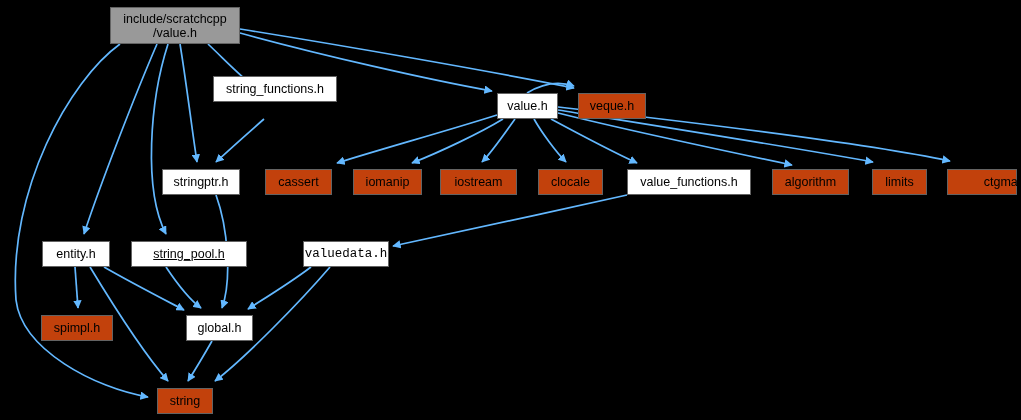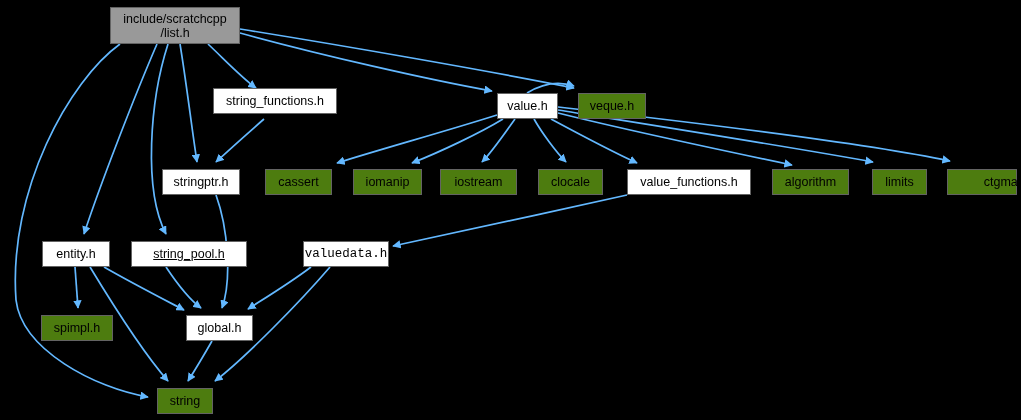--- a/index.html
+++ b/index.html
@@ -19,21 +19,21 @@
     align-items:center;
     justify-content:center;
     text-align:center;
     color:#000;
     font-size:12.5px;
     line-height:14px;
     white-space:pre-line;
     letter-spacing:0px;
     cursor:default;
   }
-  .node.system{background:#4d7c0f;}
+  .node.system{background:#c2410c;}
   .node.local{background:#ffffff;}
   .node.root{background:#999999;border-color:#636363;}
 </style>
 </head>
 <body>
 
 <div id="graph">
   <svg id="edges" viewBox="0 0 1021 420" xmlns="http://www.w3.org/2000/svg">
     <defs>
       <marker id="arrow" viewBox="0 0 10 10" refX="9" refY="5" markerWidth="5" markerHeight="5" orient="auto-start-reverse">
@@ -64,22 +64,22 @@
         <path d="M 104,267 C 130,282 163,299 184,310" fill="none" stroke="#63b8ff" stroke-width="1.7" marker-end="url(#arrow)"></path>
         <path d="M 90,267 C 110,300 145,355 168,381" fill="none" stroke="#63b8ff" stroke-width="1.7" marker-end="url(#arrow)"></path>
         <path d="M 166,267 C 176,282 190,300 201,308" fill="none" stroke="#63b8ff" stroke-width="1.7" marker-end="url(#arrow)"></path>
         <path d="M 311,267 C 290,283 262,300 248,309" fill="none" stroke="#63b8ff" stroke-width="1.7" marker-end="url(#arrow)"></path>
         <path d="M 330,267 C 300,302 245,358 215,381" fill="none" stroke="#63b8ff" stroke-width="1.7" marker-end="url(#arrow)"></path>
         <path d="M 212,341 C 204,355 195,370 188,381" fill="none" stroke="#63b8ff" stroke-width="1.7" marker-end="url(#arrow)"></path>
       </g>
   </svg>
   <div id="node-group">
       <div class="node root" style="left: 110px; top: 7px; width: 130px; height: 37px;">include/scratchcpp
-/list.h</div>
-      <div class="node local" style="left: 213px; top: 88px; width: 124px; height: 26px;">string_functions.h</div>
+/value.h</div>
+      <div class="node local" style="left: 213px; top: 76px; width: 124px; height: 26px;">string_functions.h</div>
       <div class="node local" style="left: 497px; top: 93px; width: 61px; height: 26px;">value.h</div>
       <div class="node system" style="left: 578px; top: 93px; width: 68px; height: 26px;">veque.h</div>
       <div class="node local" style="left: 162px; top: 169px; width: 78px; height: 26px;">stringptr.h</div>
       <div class="node system" style="left: 265px; top: 169px; width: 67px; height: 26px;">cassert</div>
       <div class="node system" style="left: 353px; top: 169px; width: 69px; height: 26px;">iomanip</div>
       <div class="node system" style="left: 440px; top: 169px; width: 77px; height: 26px;">iostream</div>
       <div class="node system" style="left: 538px; top: 169px; width: 65px; height: 26px;">clocale</div>
       <div class="node local" style="left: 627px; top: 169px; width: 124px; height: 26px;">value_functions.h</div>
       <div class="node system" style="left: 772px; top: 169px; width: 77px; height: 26px;">algorithm</div>
       <div class="node system" style="left: 872px; top: 169px; width: 55px; height: 26px;">limits</div>

